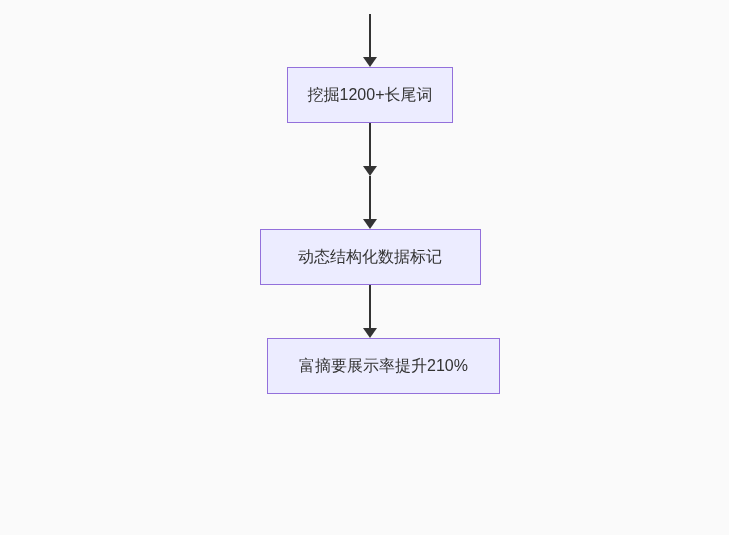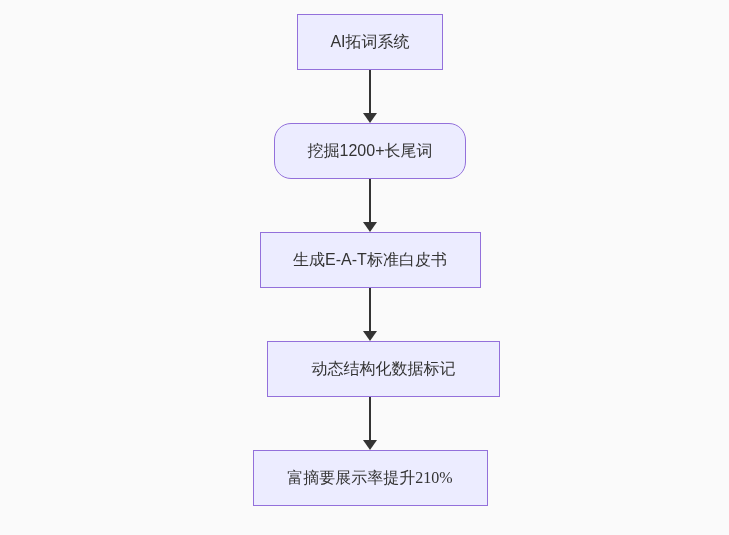--- a/index.html
+++ b/index.html
@@ -61,41 +61,35 @@
     border-right: 7px solid transparent;
     border-top: 10px solid #333333;
   }
 </style>
 </head>
 <body>
 
 <div class="canvas">
   <div class="flow">
 
-    <div class="node">
-      <span>AI拓词系统</span>
-    </div>
 
     <div class="arrow">
       <div class="line"></div>
       <div class="head"></div>
     </div>
 
     <div class="node">
       <span>挖掘1200+长尾词</span>
     </div>
 
     <div class="arrow">
       <div class="line"></div>
       <div class="head"></div>
     </div>
 
-    <div class="node">
-      <span>生成E-A-T标准白皮书</span>
-    </div>
 
     <div class="arrow">
       <div class="line"></div>
       <div class="head"></div>
     </div>
 
     <div class="node">
       <span>动态结构化数据标记</span>
     </div>
 

